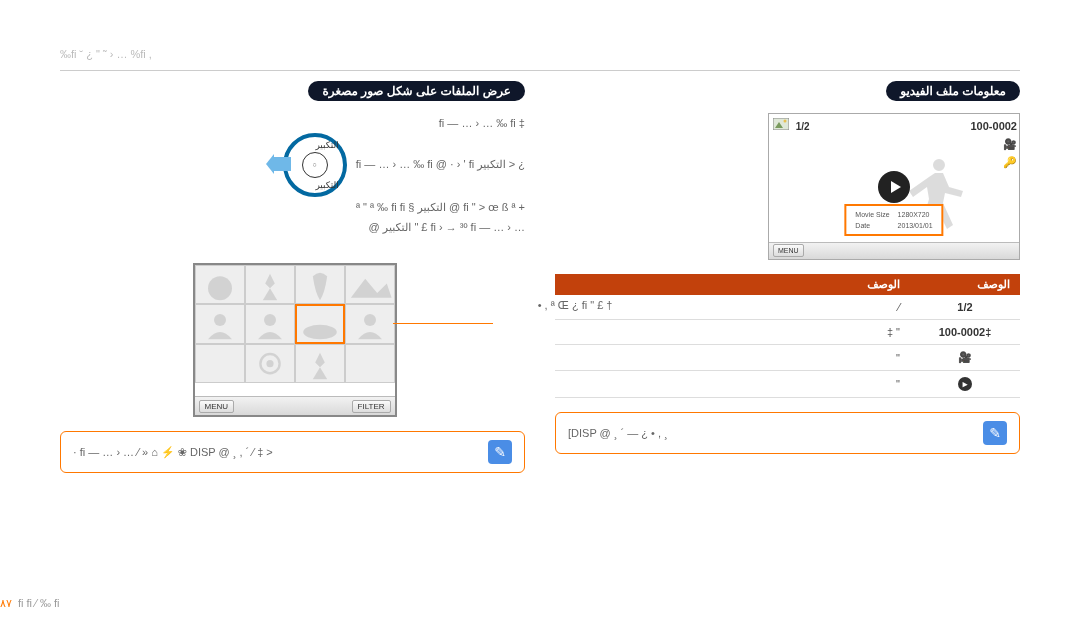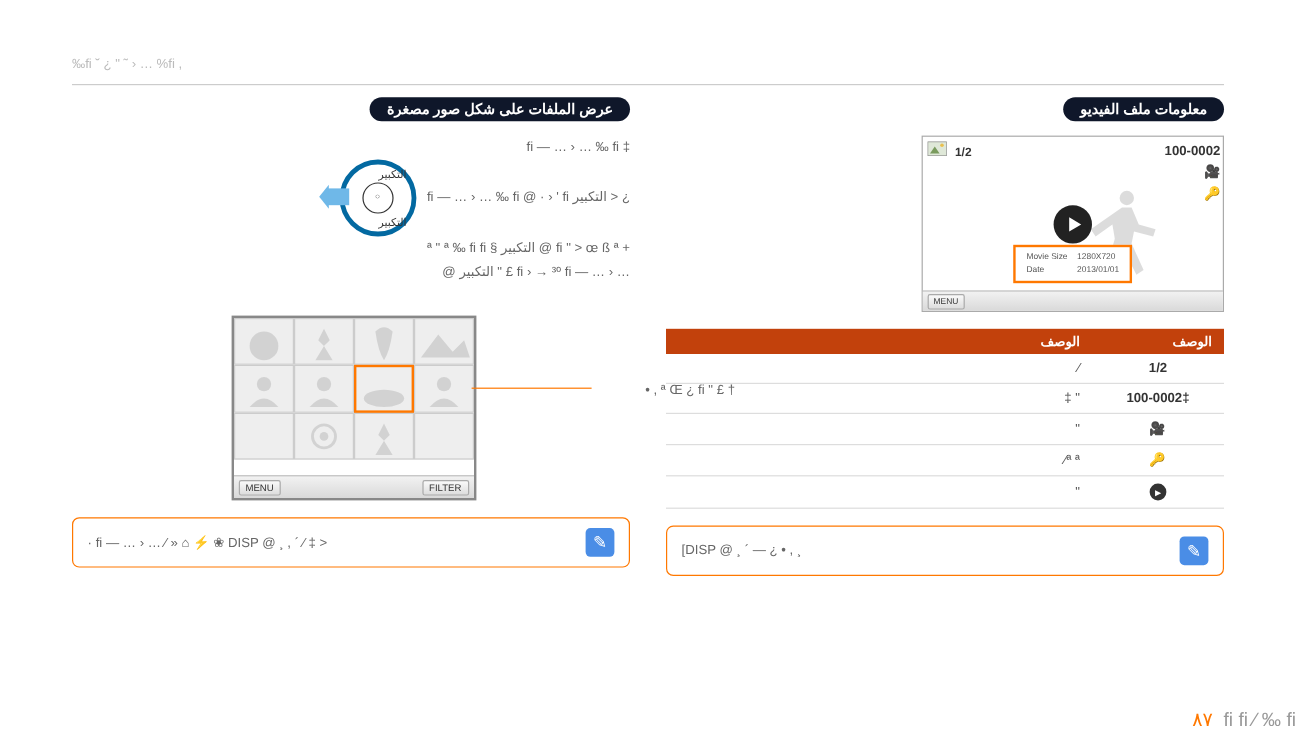--- a/index.html
+++ b/index.html
@@ -47,25 +47,25 @@
 .zlabel.tl{right:4px;top:-2px}
 .zlabel.bl{right:4px;bottom:-2px}
 .zcenter{position:absolute;left:50%;top:50%;transform:translate(-50%,-50%);width:24px;height:24px;border-radius:50%;border:1px solid #333;font-size:7px;text-align:center;line-height:24px}
 
 .thumbscreen{width:200px;height:150px;border:2px solid #888;margin:10px auto;background:#fff;position:relative}
 .grid{display:grid;grid-template-columns:repeat(4,1fr);grid-template-rows:repeat(3,1fr);height:118px}
 .grid .cell{border:1px solid #ccc;background:#eee;position:relative;overflow:hidden}
 .grid .cell svg{width:100%;height:100%;opacity:.4}
 .grid .cell.sel{outline:2px solid #ff7800;outline-offset:-2px;z-index:2}
 .caption-line{position:absolute;right:-100px;top:60px;width:100px;border-top:1px solid #ff7800}
-.caption-text{position:absolute;right:-220px;top:56px;width:120px;font-size:11px;color:#666;text-align:right}
+.caption-text{position:absolute;right:-220px;top:36px;width:120px;font-size:11px;color:#666;text-align:right}
 .menubar2{position:absolute;bottom:0;left:0;right:0;height:18px;background:linear-gradient(#f2f2f2,#d9d9d9);border-top:1px solid #bbb;padding:0 4px;display:flex;justify-content:space-between;align-items:center}
 .menubar2 .mbtn{background:linear-gradient(#fafafa,#ddd);border:1px solid #aaa;border-radius:2px;padding:1px 5px;font-size:8px}
 
-.footer{position:absolute;bottom:20px;left:0;right:0;text-align:right;color:#999;font-size:16px}
+.footer{position:absolute;bottom:20px;left:0;right:0;text-align:left;color:#999;font-size:11px}
 .fnum{color:#ff7800}
 
 .key-icon{display:inline-block;background:#333;color:#fff;border-radius:50%;width:14px;height:14px;line-height:14px;text-align:center;font-size:9px;vertical-align:middle}
 </style>
 </head>
 <body>
 
 <div class="page">
   <div class="header-rule">‰fi ˘ ¿ " ˜ › … %fi ,</div>
 
@@ -127,24 +127,20 @@
             </tr>
         <tr>
               <td>‡ "</td>
               <td class="icon-cell">100-0002‡</td>
             </tr>
         <tr>
               <td>"</td>
               <td class="icon-cell">🎥</td>
             </tr>
         <tr>
-              <td>⁄ª ª</td>
-              <td class="icon-cell">🔑</td>
-            </tr>
-        <tr>
               <td>"</td>
               <td class="icon-cell"><span class="key-icon">▸</span></td>
             </tr>
       </tbody>
         </table>
 
       <div class="notebox">
         <div class="nicon">✎</div>
         <div class="ntext">[DISP @ ¸ ´ — ¿ • , ¸</div>
       </div>

